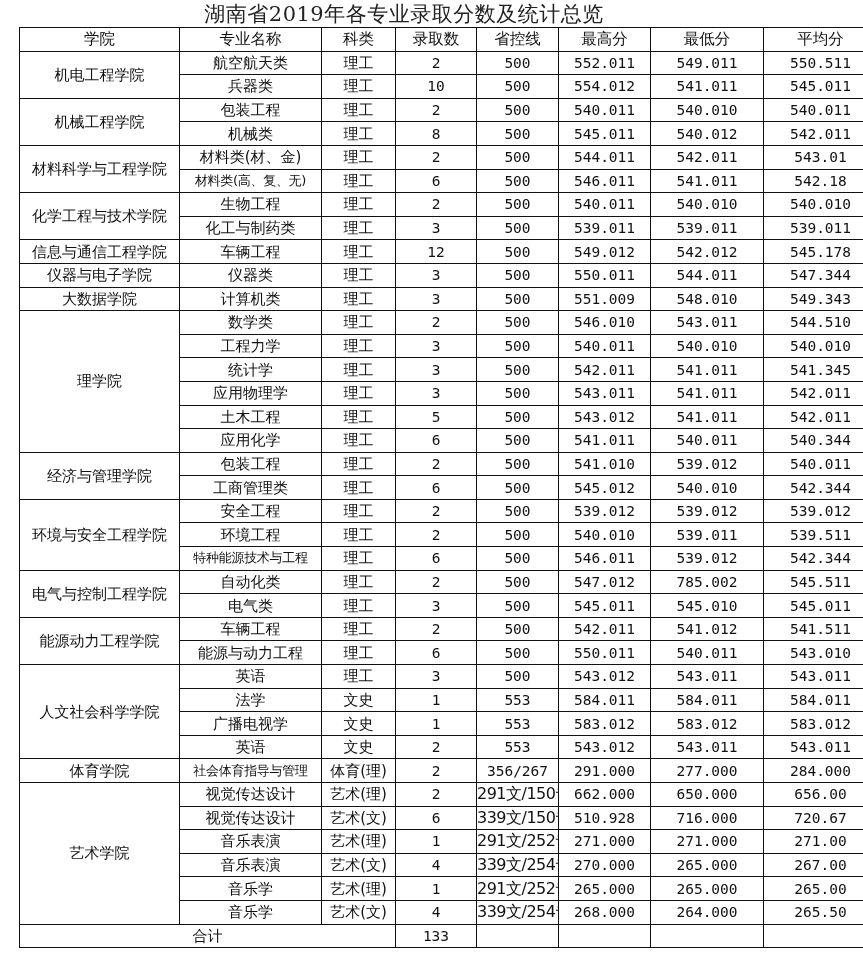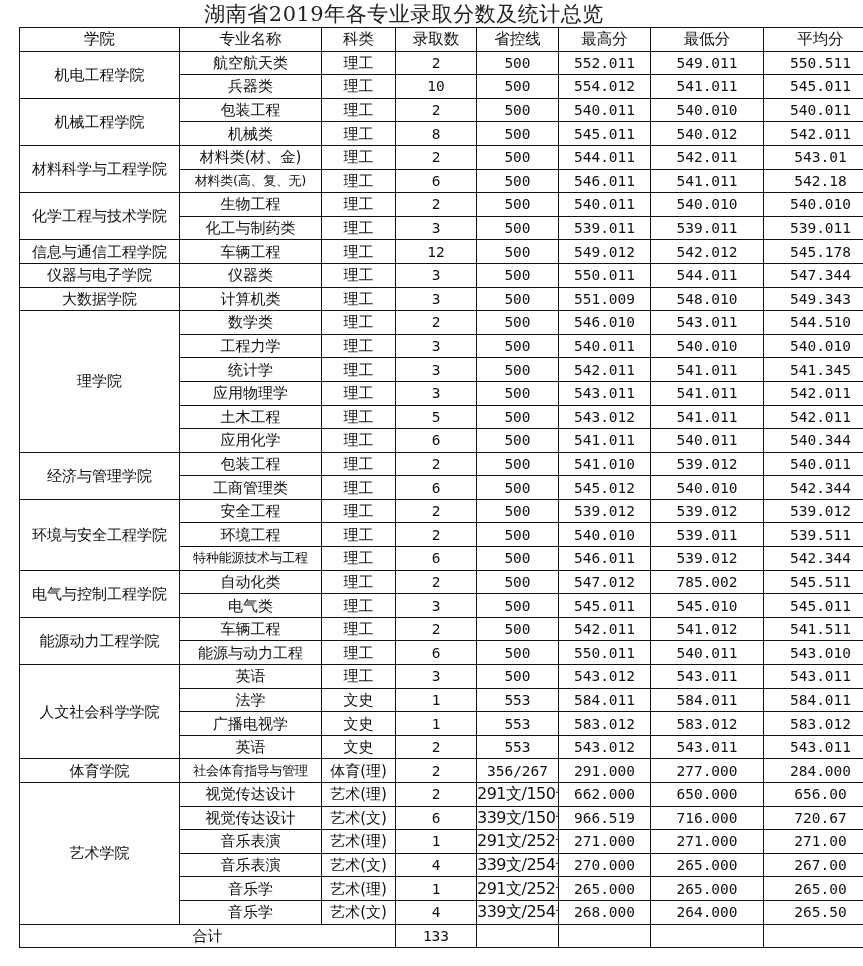--- a/index.html
+++ b/index.html
@@ -342,21 +342,21 @@
         <td class="tiny">291文/150专</td>
         <td class="num">662.000</td>
         <td class="num">650.000</td>
         <td class="num">656.00</td>
       </tr>
       <tr>
         <td>视觉传达设计</td>
         <td>艺术(文)</td>
         <td class="num">6</td>
         <td class="tiny">339文/150专</td>
-        <td class="num">966.519</td>
+        <td class="num">510.928</td>
         <td class="num">716.000</td>
         <td class="num">720.67</td>
       </tr>
       <tr>
         <td>音乐表演</td>
         <td>艺术(理)</td>
         <td class="num">1</td>
         <td class="tiny">291文/252专</td>
         <td class="num">271.000</td>
         <td class="num">271.000</td>

